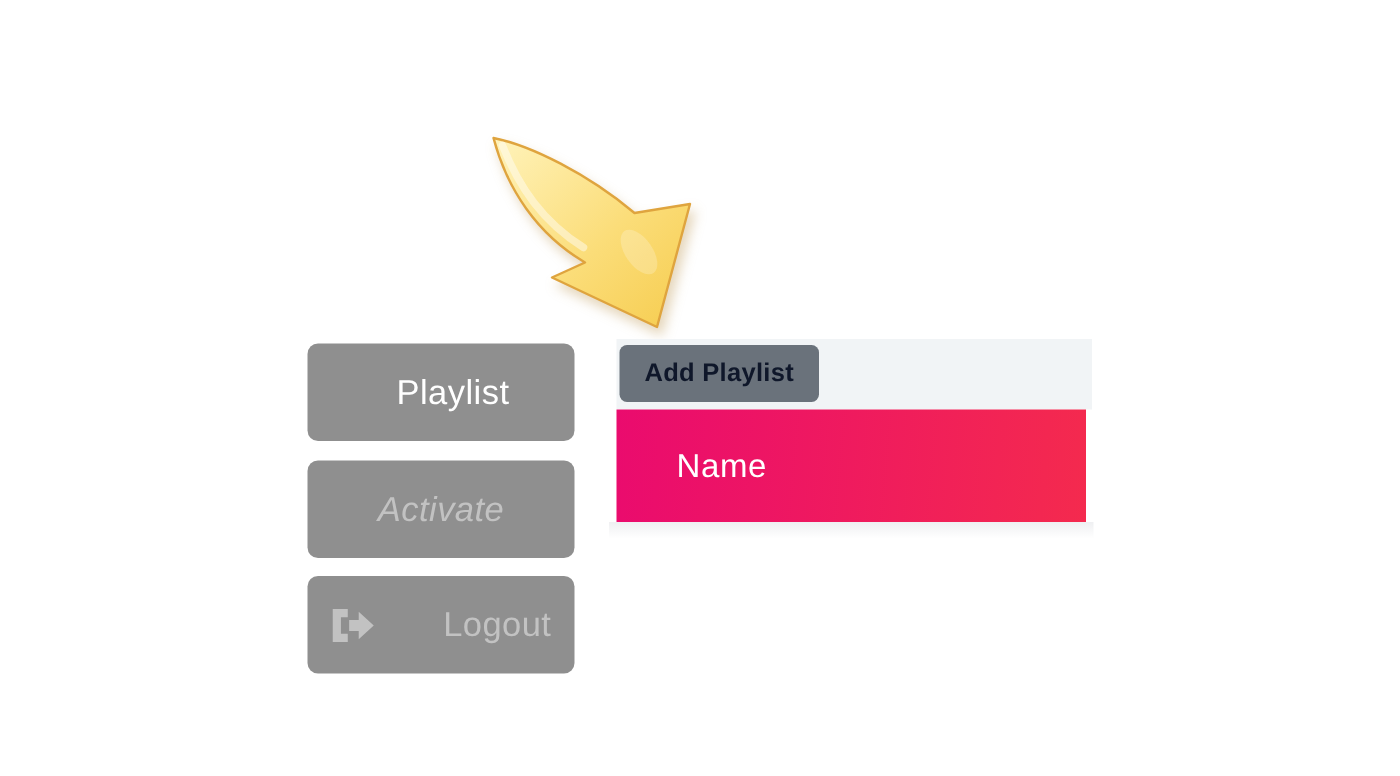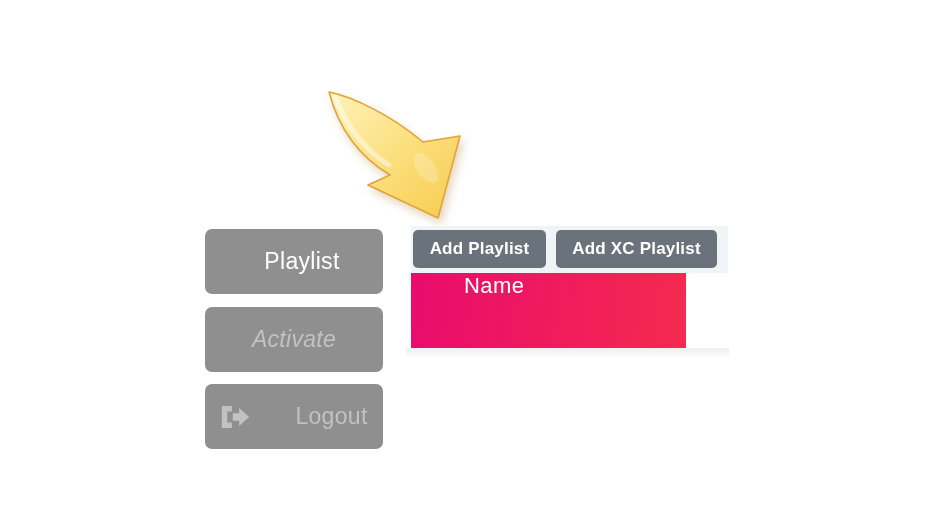--- a/index.html
+++ b/index.html
@@ -58,43 +58,43 @@
     height: 47px;
     background: var(--toolbar-strip, #f1f4f6);
   }
   .top-btn {
     position: absolute;
     top: 230px;
     height: 38px;
     border: none;
     border-radius: 5px;
     background: var(--toolbar-button, #6a727b);
-    color: #ffffff;
+    color: #0f172a;
     font-family: inherit;
     font-size: 17px;
     font-weight: 700;
     letter-spacing: 0.2px;
     cursor: pointer;
   }
   .top-btn.add-playlist { left: 413px; width: 133px; }
   .top-btn.add-xc      { left: 556px; width: 161px; }
 
   
   .table-header {
     position: absolute;
     left: 411px;
     top: 273px;
-    width: 275px;
+    width: 313px;
     height: 75px;
     background: linear-gradient(95deg,
        var(--header-pink-start, #ea0b6e) 0%,
        var(--header-pink-end, #f42a4e) 100%);
     display: flex;
-    align-items: flex-start;
-    padding-left: 53px;
+    align-items: center;
+    padding-left: 40px;
   }
   .table-header .hdr-label {
     color: #ffffff;
     font-size: 22px;
     font-weight: 400;
     letter-spacing: 0.4px;
   }
   .table-header-shadow {
     position: absolute;
     left: 406px;
@@ -146,20 +146,19 @@
         </svg>
       </span>
       <span>Logout</span>
     </button>
   </div>
 
   <div class="toolbar-strip"></div>
 
   <button class="top-btn add-playlist">Add Playlist</button>
 
-  <button class="top-btn add-xc">Add XC Playlist</button>
 
   <div class="table-header">
     <span class="hdr-label">Name</span>
   </div>
   <div class="table-header-shadow"></div>
 
 </div>
 
 </body></html>

